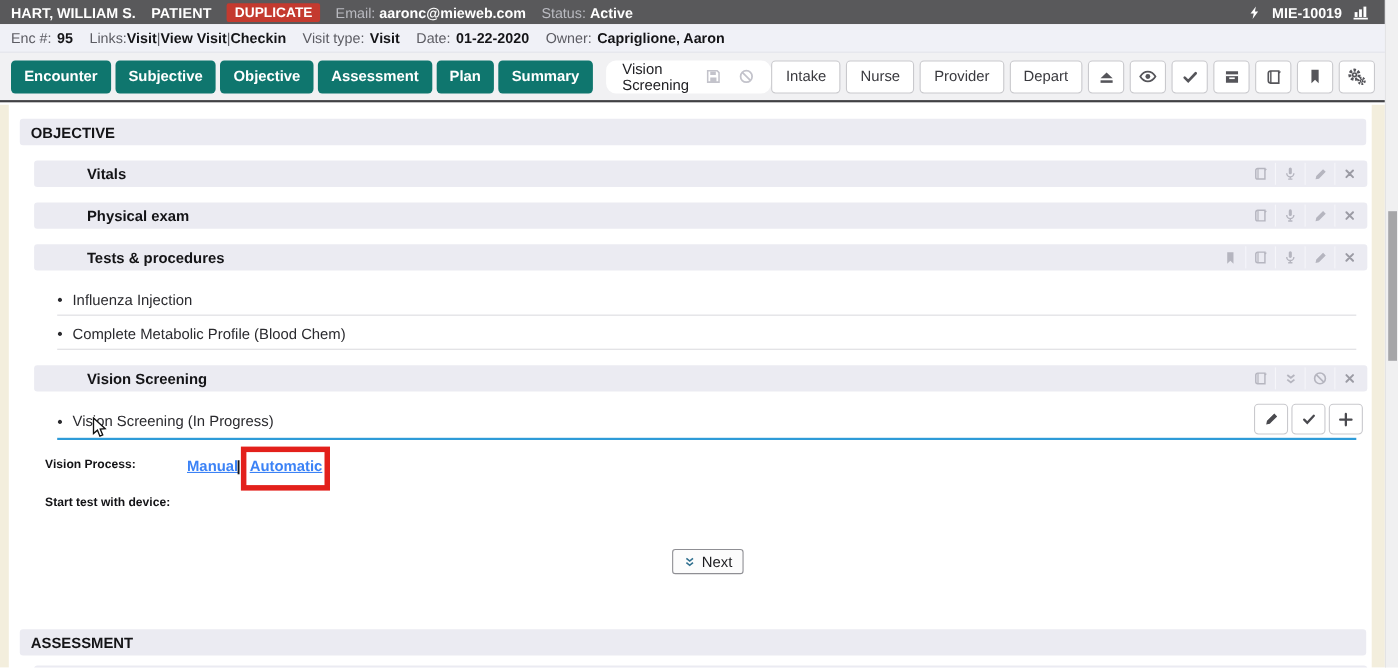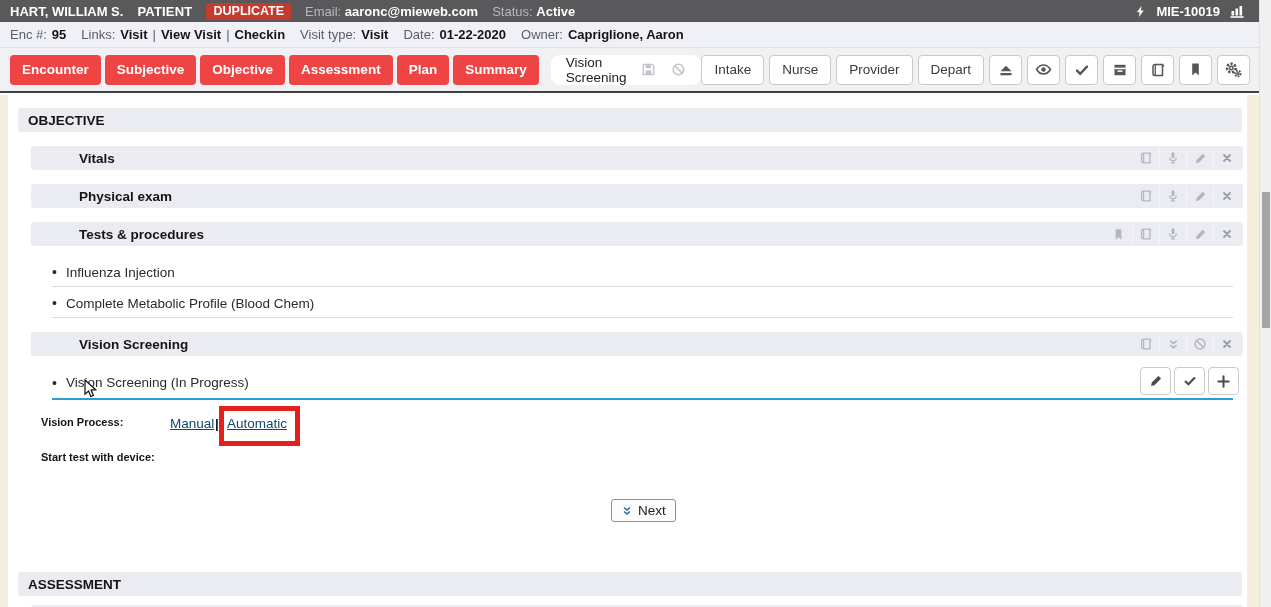--- a/index.html
+++ b/index.html
@@ -29,32 +29,32 @@
   .topbar-right { display:flex; align-items:center; gap:9px;font-weight:bold; }
 
   
   .encbar {
     position:absolute; left:0; top:22px; width:1259px; height:26px;
     background:#f0f1f7; border-bottom:1px solid #e0e1e8;
     display:flex; align-items:center; gap:15px; padding:0 10px;
     font-size:13px; color:#5c5c63; white-space:nowrap;
   }
   .encbar .v { font-weight:bold; color:#141417; }
-  .enclinks { display:flex; gap:5px; align-items:flex-start; }
+  .enclinks { display:flex; align-items:flex-start; }
   .enclinks .link { font-weight:bold; color:#141417; cursor:pointer; }
   .enc-group { display:flex; gap:5px; align-items:center; }
 
   
   .toolbar {
     position:absolute; left:0; top:48px; width:1259px; height:45px;
     background:#f1f1f3; border-bottom:2px solid #414144;
     display:flex; align-items:center; padding:0 10px;
   }
   .tab {
-    height:30px; border:none; border-radius:4px; background:#ef4444;
+    height:30px; border:none; border-radius:4px; background:#0f766e;
     color:#fff; font-weight:bold; font-size:13.5px; padding:0 12px;
     margin-right:4px; font-family:inherit; cursor:pointer;
   }
   .title-pill {
     margin-left:8px; height:30px; background:#fff; border-radius:9px;
     display:flex; align-items:center; gap:15px; padding:0 15px;
   }
   .title-pill .doc-title { font-size:13.5px; color:#212125; }
   .pill-ic { color:#c3c3cb; background:none; border:none; padding:0; cursor:pointer; }
   .toolbar-right { margin-left:auto; display:flex; align-items:center; gap:5px; }
@@ -103,21 +103,21 @@
 
   .item-actions { position:absolute; left:1140px; top:272px; display:flex; gap:3px; }
   .act-btn {
     width:31px; height:28px; background:#fff; border:1px solid #c9c9cd;
     border-radius:4px; display:flex; align-items:center; justify-content:center;
     color:#4a4a4f; cursor:pointer; padding:0;
   }
 
   .blabel { position:absolute; font-size:11px; font-weight:bold; color:#141417; }
   .opt-link {
-    position:absolute; font-size:13.5px; font-weight:normal; color:#0c4a6e;
+    position:absolute; font-size:13.5px; font-weight:bold; color:#3b82f6;
     text-decoration:underline; cursor:pointer;
   }
   .opt-sep { position:absolute; font-size:13.5px; font-weight:bold; color:#141418; }
   .redbox {
     position:absolute; left:219px; top:311px; width:81px; height:40px;
     border:5px solid #e3201b; pointer-events:none;
   }
   .device-row { position:absolute; left:41px; top:378px; display:flex; gap:7px; }
   .dev-btn, .next-btn {
     background:#fcfcfc; border:1px solid #8f8f94; border-radius:3px;

